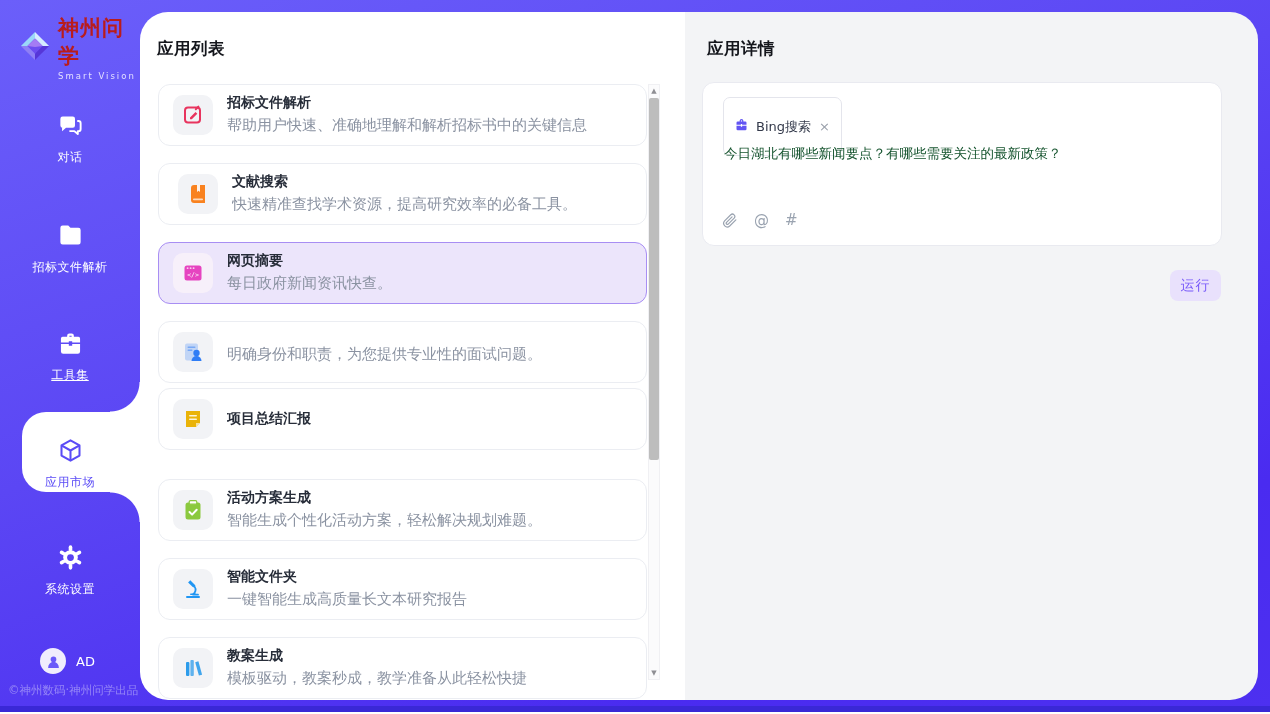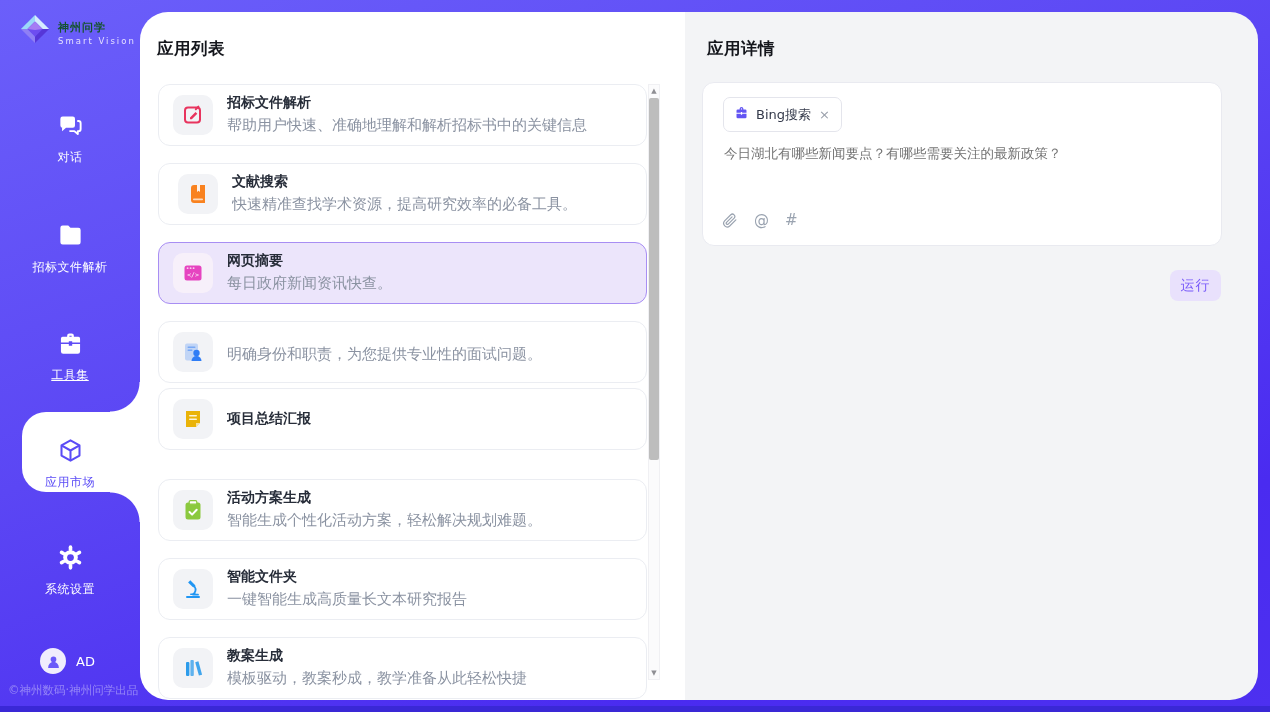--- a/index.html
+++ b/index.html
@@ -11,21 +11,21 @@
     position:relative;
   }
 
   
   .bottom-dark { position:absolute; left:0; right:0; bottom:2px; height:6px; background:#3a28d6; z-index:6; }
   .bottom-white { position:absolute; left:0; right:0; bottom:0; height:2px; background:#ffffff; z-index:6; }
 
   
   .sidebar { position:absolute; left:0; top:0; width:140px; height:100%; z-index:3; }
   .logo { position:absolute; left:20px; top:14px; display:flex; align-items:center; gap:8px; }
-  .logo-text .t1 { color:#14532d; font-size:11px; font-weight:bold; letter-spacing:1px;text-align:right; }
+  .logo-text .t1 { color:#b91c1c; font-size:21px; font-weight:bold; letter-spacing:1px;text-align:right; }
   .logo-text .t2 { color:#e4e0ff; font-size:8.5px; letter-spacing:2px; margin-top:1px; }
 
   .nav-item { position:absolute; left:0; width:140px; text-align:center; color:#fff; cursor:pointer; }
   .nav-item .nicon { display:inline-block; width:27px; height:27px; }
   .nav-item .nlabel { display:block; font-size:12px; margin-top:6px; letter-spacing:.5px; }
   .nav-item.underline .nlabel { text-decoration:underline; }
   .nav-item.active { color:#5b4cf6; }
 
   
   .bubble { position:absolute; left:22px; top:412px; width:118px; height:80px;
@@ -68,25 +68,25 @@
   .scrollbar { position:absolute; right:25px; top:72px; bottom:20px; width:12px;
                background:#fbfbfc; border:1px solid #f0f0f3; }
   .scroll-thumb { position:absolute; left:0px; top:13px; width:10px; height:362px; background:#bdbdbd; border-radius:2px; cursor:pointer;}
   .scroll-arrow { position:absolute; left:0; width:10px; text-align:center; color:#8f8f94; font-size:7px; cursor:pointer; }
   .scroll-arrow.up { top:2px; } .scroll-arrow.down { bottom:2px; }
 
   
   .detail-card { position:absolute; top:70px; left:17px; right:36px; height:164px;
                  background:#fff; border:1px solid #e9eaf0; border-radius:12px; }
   .tool-tag { position:absolute; left:20px; top:14px; display:inline-flex; align-items:center; gap:7px;
-              border:1px solid #e4e5ec; border-radius:7px; padding:7px 10px; background:#fff; }
+              border:1px solid #e4e5ec; border-radius:7px; padding:19px 10px; background:#fff; }
   .tool-tag svg { width:15px; height:15px; }
   .tool-tag .tag-label { font-size:13px; color:#33394a; }
   .tag-close { color:#9aa0ab; font-size:13px; cursor:pointer; line-height:1; padding:0 1px; }
-  .query-text { position:absolute; left:21px; top:62px; right:12px; font-size:13.5px; color:#737373; cursor:text; }
+  .query-text { position:absolute; left:21px; top:62px; right:12px; font-size:13.5px; color:#14532d; cursor:text; }
   .attach-row { position:absolute; left:18px; bottom:16px; display:flex; align-items:center; gap:16px; color:#9aa3b0; }
   .attach-row .att { cursor:pointer; display:flex; align-items:center; }
   .attach-row svg { width:17px; height:17px; }
   .att-glyph { font-size:15px; color:#9aa3b0; }
 
   .run-btn { position:absolute; top:258px; right:37px; width:51px; height:31px;
              background:#e9e1fc; color:#7a5cf9; font-size:14px; border:none; border-radius:8px;
              display:flex; align-items:center; justify-content:center; cursor:pointer; letter-spacing:1px; }
 </style>
 </head>

